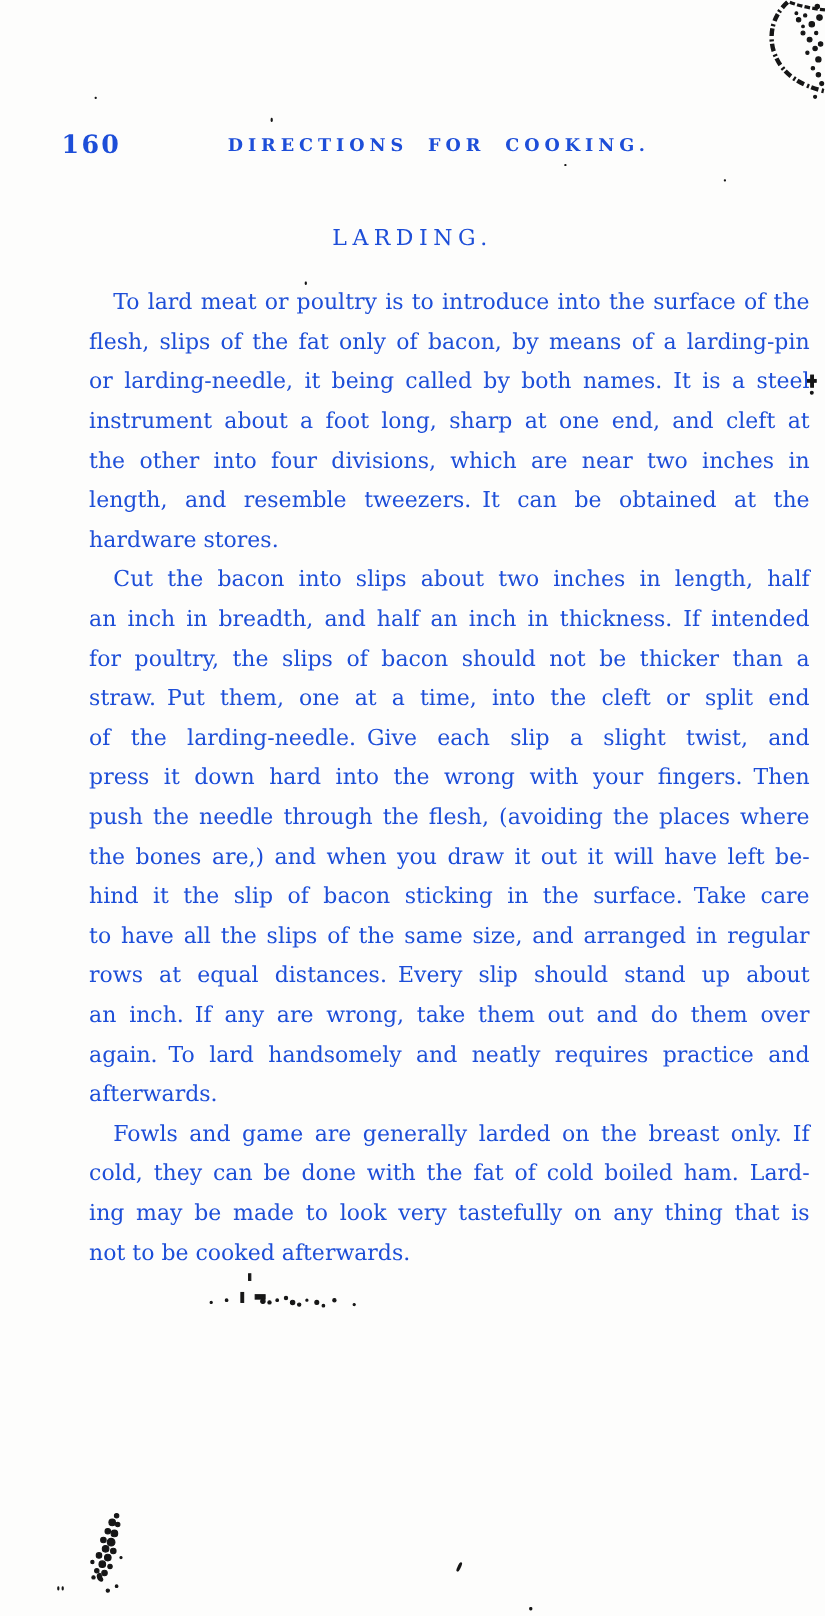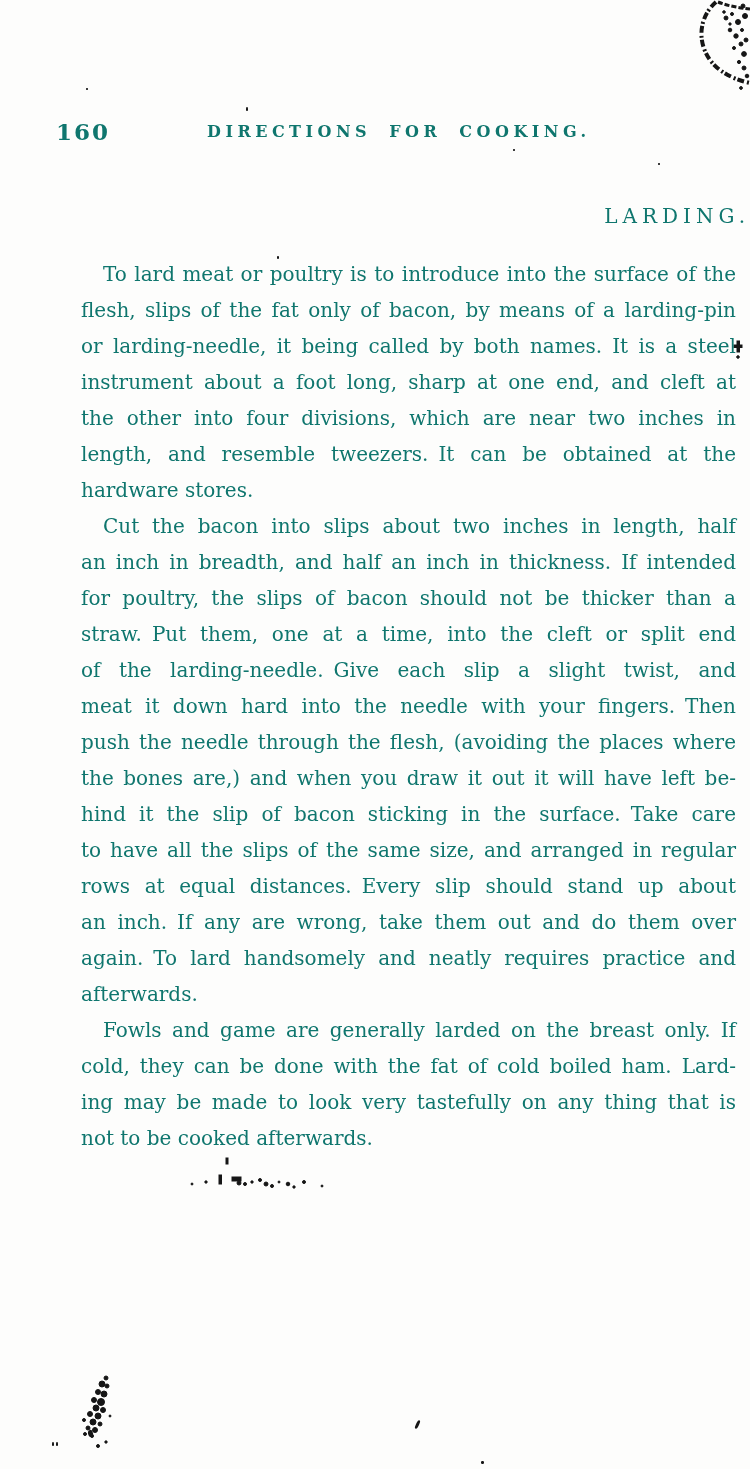--- a/index.html
+++ b/index.html
@@ -2,37 +2,37 @@
 <html><head>
 <meta charset="utf-8">
 <style>
   html, body { margin: 0; padding: 0; background: #ffffff; }
   .page {
     position: relative;
     width: 750px;
     height: 1469px;
     background: #fdfdfc;
     font-family: "DejaVu Serif", serif;
-    color: #0f766e;
+    color: #1d4ed8;
     overflow: hidden;
   }
   .running-head { position: absolute; top: 118px; left: 0; width: 750px; height: 30px; }
   .pagenum {
     position: absolute; left: 56px; top: 0;
     font-size: 23px; font-weight: bold; letter-spacing: 2px;
   }
   .headtitle {
     position: absolute; left: 50%; top: 4px; transform: translateX(-49%);
     font-size: 16px; font-weight: bold; letter-spacing: 4.5px; word-spacing: 8px;
     white-space: nowrap;
     margin-left: 20px;
   }
   .section-title {
     position: absolute; top: 204px; left: 0; width: 750px; margin: 0;
-    text-align: right; font-size: 20px; font-weight: 400; letter-spacing: 5px;
+    text-align: center; font-size: 20px; font-weight: 400; letter-spacing: 5px;
   }
   .body-text {
     position: absolute; top: 256px; left: 57px; width: 655px;
     font-size: 20px; line-height: 36px; margin-left: 24px;
   }
   .line {
     text-align: justify;
     text-align-last: justify;
     white-space: nowrap;
     height: 36px;
@@ -97,21 +97,21 @@
       <div class="line">the other into four divisions, which are near two inches in</div>
       <div class="line">length, and resemble tweezers. It can be obtained at the</div>
       <div class="line pend">hardware stores.</div>
     </div>
     <div class="para">
       <div class="line first">Cut the bacon into slips about two inches in length, half</div>
       <div class="line">an inch in breadth, and half an inch in thickness. If intended</div>
       <div class="line">for poultry, the slips of bacon should not be thicker than a</div>
       <div class="line">straw. Put them, one at a time, into the cleft or split end</div>
       <div class="line">of the larding-needle. Give each slip a slight twist, and</div>
-      <div class="line">meat it down hard into the needle with your fingers. Then</div>
+      <div class="line">press it down hard into the wrong with your fingers. Then</div>
       <div class="line">push the needle through the flesh, (avoiding the places where</div>
       <div class="line">the bones are,) and when you draw it out it will have left be-</div>
       <div class="line">hind it the slip of bacon sticking in the surface. Take care</div>
       <div class="line">to have all the slips of the same size, and arranged in regular</div>
       <div class="line">rows at equal distances. Every slip should stand up about</div>
       <div class="line">an inch. If any are wrong, take them out and do them over</div>
       <div class="line">again. To lard handsomely and neatly requires practice and</div>
       <div class="line pend">afterwards.</div>
     </div>
     <div class="para">

